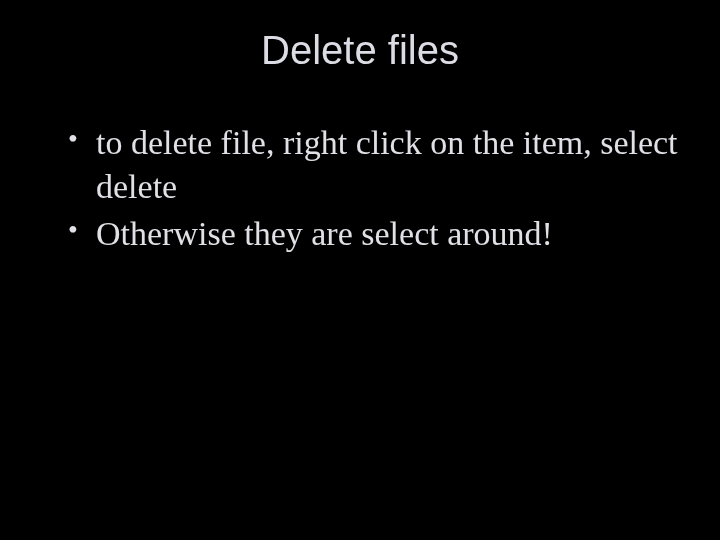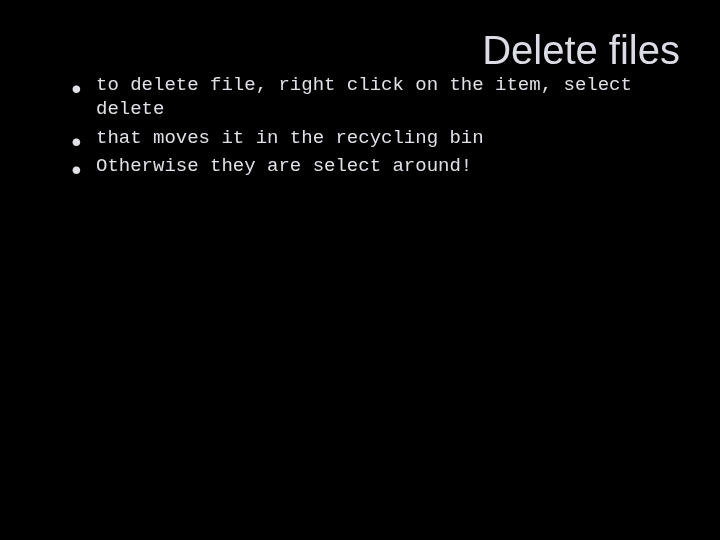--- a/index.html
+++ b/index.html
@@ -14,51 +14,51 @@
       font-family: Arial, Helvetica, sans-serif;
       color: #d8d8e0;
       overflow: hidden;
     }
     .slide {
       width: 100%;
       height: 100%;
       padding: 28px 40px 40px 40px;
     }
     .title {
-      text-align: right;
+      text-align: center;
       font-size: 40px;
       font-weight: 400;
       color: #dcdce4;
+      margin-bottom: 48px;
       font-family: Arial, Helvetica, sans-serif;
     }
     .bullets {
       list-style: none;
       padding-left: 28px;
     }
     .bullets li {
       position: relative;
-      font-size: 19px;
+      font-size: 34px;
       line-height: 1.28;
       color: #e0e0e6;
       margin-bottom: 4px;
       padding-left: 28px;
-      font-family: Liberation Mono, monospace;
+      font-family: Liberation Serif, serif;
     }
     .bullets li::before {
       content: "•";
       position: absolute;
       left: 0;
       top: 0;
       font-size: 28px;
       color: #e0e0e6;
     }
   </style>
 </head>
 <body>
 
 <div class="slide">
   <h1 class="title">Delete files</h1>
   <ul class="bullets">
     <li>to delete file, right click on the item, select delete</li>
-    <li>that moves it in the recycling bin</li>
     <li>Otherwise they are select around!</li>
   </ul>
 </div>
 
 </body></html>

